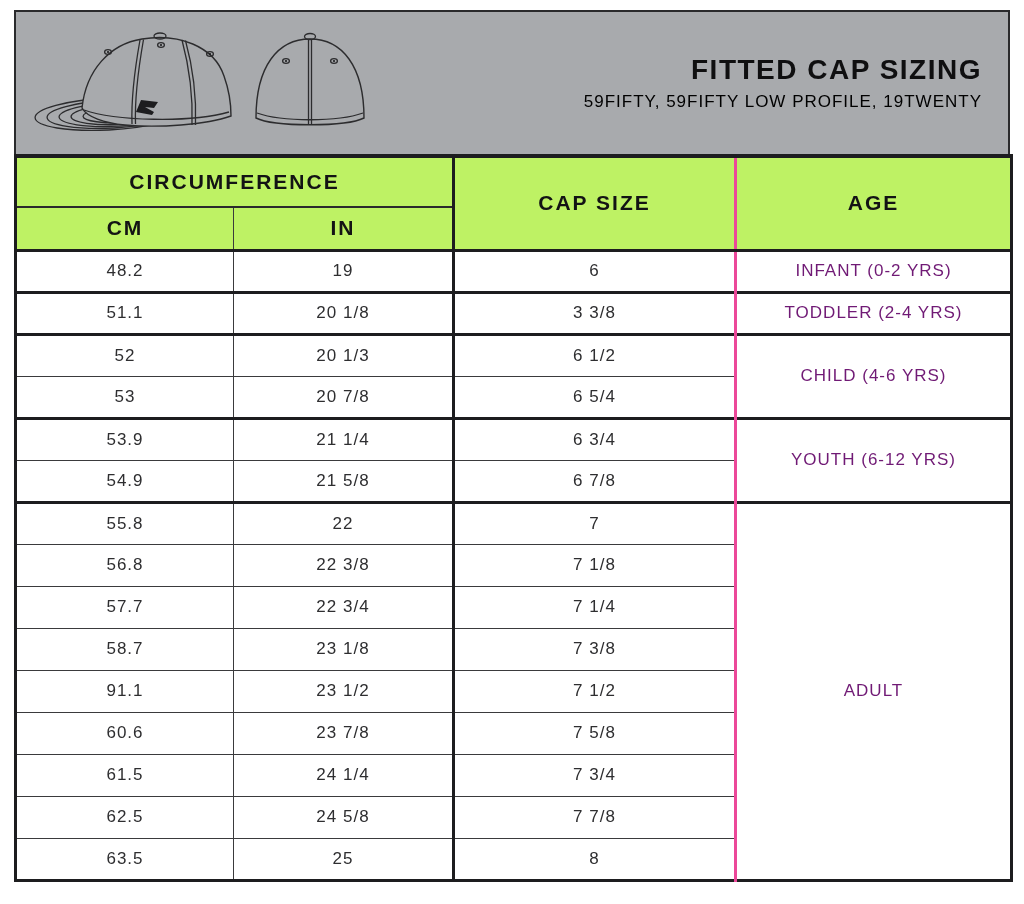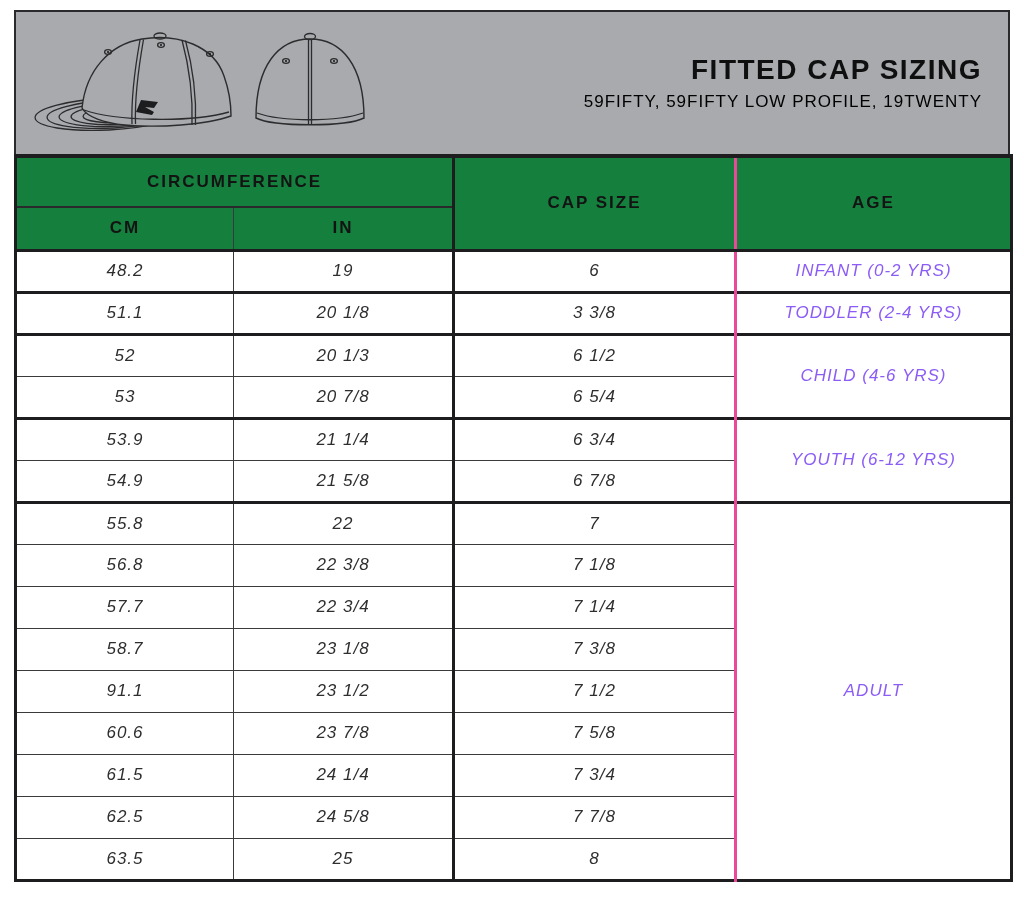--- a/index.html
+++ b/index.html
@@ -33,36 +33,36 @@
   
   table.sizing {
     width: 996px; border-collapse: collapse; table-layout: fixed;
     border: 3px solid #1d1d1f; border-top: 4px solid #1d1d1f;
   }
   col.c-cm { width: 218px; } col.c-in { width: 220px; }
   col.c-cap { width: 282px; } col.c-age { width: 276px; }
 
   th, td { border: 1.5px solid #3a3a3c; text-align: center; vertical-align: middle; }
   thead th {
-    background: #15803d; color: #131314;
-    font-size: 17px; font-weight: bold; letter-spacing: 2px;
+    background: #bef264; color: #131314;
+    font-size: 21px; font-weight: bold; letter-spacing: 2px;
   }
   thead tr.hrow-1 { height: 51px; }
   thead tr.hrow-2 { height: 43px; }
   thead th { border-bottom: 3px solid #1d1d1f; }
   thead tr.hrow-1 th.circ { border-bottom: 2px solid #2a2a2c; }
 
-  tbody tr { height: 42px; font-style: italic; }
+  tbody tr { height: 42px; }
   tbody td {
     background: #fff; color: #2e2e30;
     font-size: 17px; font-weight: normal; letter-spacing: 1px;
   }
   .thick-col { border-left: 3px solid #1d1d1f; border-right: 3px solid #ec4899; }
   tr.group-start td { border-top: 3px solid #1d1d1f; }
-  td.age-cell { letter-spacing: 1px; color: #8b5cf6; }
+  td.age-cell { letter-spacing: 1px; color: #701a75; }
 
   svg .ln { fill: none; stroke: #2c2c2e; stroke-width: 1.3; }
   svg .fillbg { fill: #a8aaad; stroke: #2c2c2e; stroke-width: 1.4; }
   svg .dark { fill: #1d1d1f; stroke: none; }
 </style>
 </head>
 <body>
 
 <div class="page">
 

